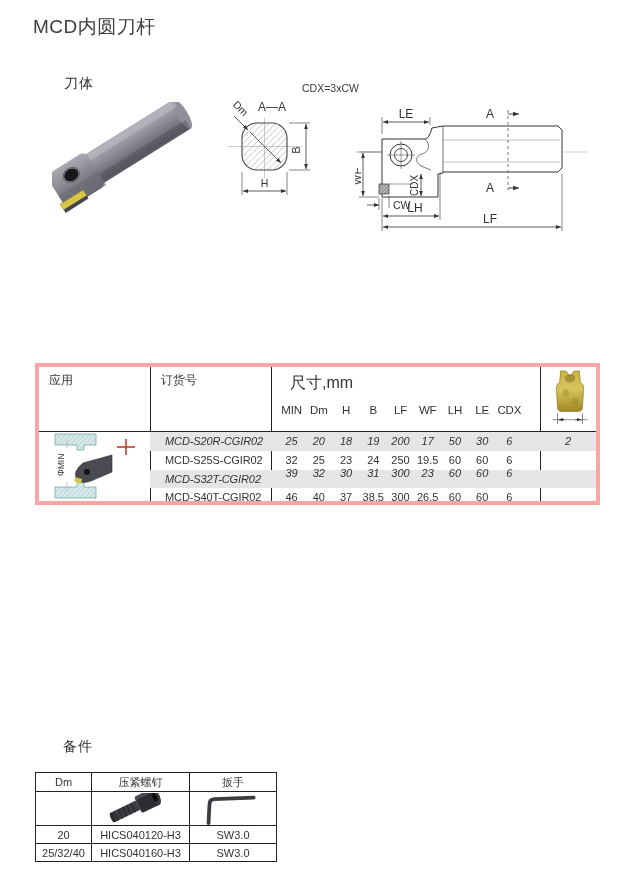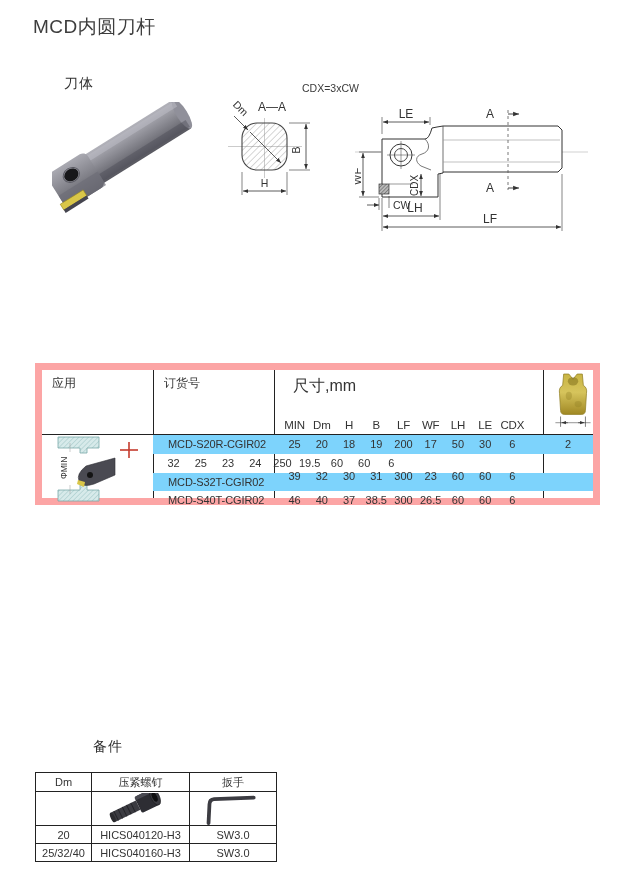--- a/index.html
+++ b/index.html
@@ -4,35 +4,35 @@
 <style>
   html,body{margin:0;padding:0;background:#fff;}
   .page{position:relative;width:643px;height:874px;background:#ffffff;overflow:hidden;
         font-family:"Liberation Sans","DejaVu Sans",sans-serif;color:#333;border-radius:23px;}
   .abs{position:absolute;}
   .title{left:33px;top:14px;font-size:19px;font-weight:500;color:#3d3d3d;letter-spacing:.5px;}
   .sec-label{font-size:14px;font-weight:500;color:#2f2f2f;letter-spacing:1px;}
   .cdx-note{left:302px;top:82px;font-size:10.5px;color:#3a3a3a;}
 
   
-  .mtable{left:35px;top:363px;width:565px;height:142px;border:7px solid #fca5a5;box-sizing:border-box;}
+  .mtable{left:35px;top:363px;width:565px;height:142px;border:4px solid #fca5a5;box-sizing:border-box;}
   .mtable .vline{position:absolute;top:0;bottom:0;width:1px;background:#222;}
   .mtable .hline{position:absolute;left:0;right:0;top:64px;height:1px;background:#222;}
   .mhead{position:absolute;left:0;top:0;right:0;height:64px;}
   .mhead .h-app{position:absolute;left:10px;top:5px;font-size:12px;}
   .mhead .h-order{position:absolute;left:122px;top:5px;font-size:12px;}
   .mhead .h-dim{position:absolute;left:251px;top:6px;font-size:16px;}
-  .subs{position:absolute;left:232px;bottom:0;width:269px;height:18px;display:flex;
+  .subs{position:absolute;left:232px;bottom:12px;width:269px;height:18px;display:flex;
         padding:0 17px 0 7px;box-sizing:border-box;}
   .subs span{flex:1;text-align:center;line-height:18px;font-size:11.5px;letter-spacing:-.2px;}
   .col4head{position:absolute;left:511px;top:3px;}
   .mbody{position:absolute;left:0;top:65px;right:0;bottom:0;}
   .appcell{position:absolute;left:0;top:0;width:111px;height:75px;}
   .mrow{position:absolute;left:111px;right:0;height:18.75px;display:flex;font-size:11px;}
-  .mrow.shade{background:#7dd3fc;}
+  .mrow.shade{background:#e5e5e5;font-style:italic;}
   .mrow .order{width:121px;padding-left:15px;box-sizing:border-box;line-height:18.75px;letter-spacing:-.1px;}
   .mrow .vals{width:269px;display:flex;padding:0 17px 12px 7px;box-sizing:border-box;}
   .mrow .vals span{flex:1;text-align:center;line-height:18.75px;}
   .mrow .cnt{flex:1;text-align:center;line-height:18.75px;}
 
   
   .stable{left:35px;top:772px;border:1px solid #222;display:grid;
           grid-template-columns:55px 98px 87px;grid-template-rows:18px 34px 18px 18px;}
   .stable .cell{display:flex;align-items:center;justify-content:center;font-size:11px;
                 box-sizing:border-box;}
@@ -238,20 +238,21 @@
           <span>19</span>
           <span>200</span>
           <span>17</span>
           <span>50</span>
           <span>30</span>
           <span>6</span>
         </span>
         <span class="cnt">2</span>
       </div>
       <div class="mrow" style="top:18.75px;">
+        <span class="order">MCD-S25S-CGIR02</span>
         <span class="vals">
           <span>32</span>
           <span>25</span>
           <span>23</span>
           <span>24</span>
           <span>250</span>
           <span>19.5</span>
           <span>60</span>
           <span>60</span>
           <span>6</span>
@@ -284,21 +285,21 @@
           <span>26.5</span>
           <span>60</span>
           <span>60</span>
           <span>6</span>
         </span>
         <span class="cnt"></span>
       </div>
     </div>
   </div>
 
-  <div class="abs sec-label" style="left:63px;top:738px;margin-left:30px;">备件</div>
+  <div class="abs sec-label" style="left:63px;top:738px;">备件</div>
 
   <div class="abs stable">
     <div class="cell">Dm</div>
     <div class="cell bl">压紧螺钉</div>
     <div class="cell bl">扳手</div>
 
     <div class="cell bt"></div>
     <div class="cell bl bt">
       <svg width="84" height="32" viewBox="0 0 84 34">
         <g transform="translate(12,26) rotate(-26)">

